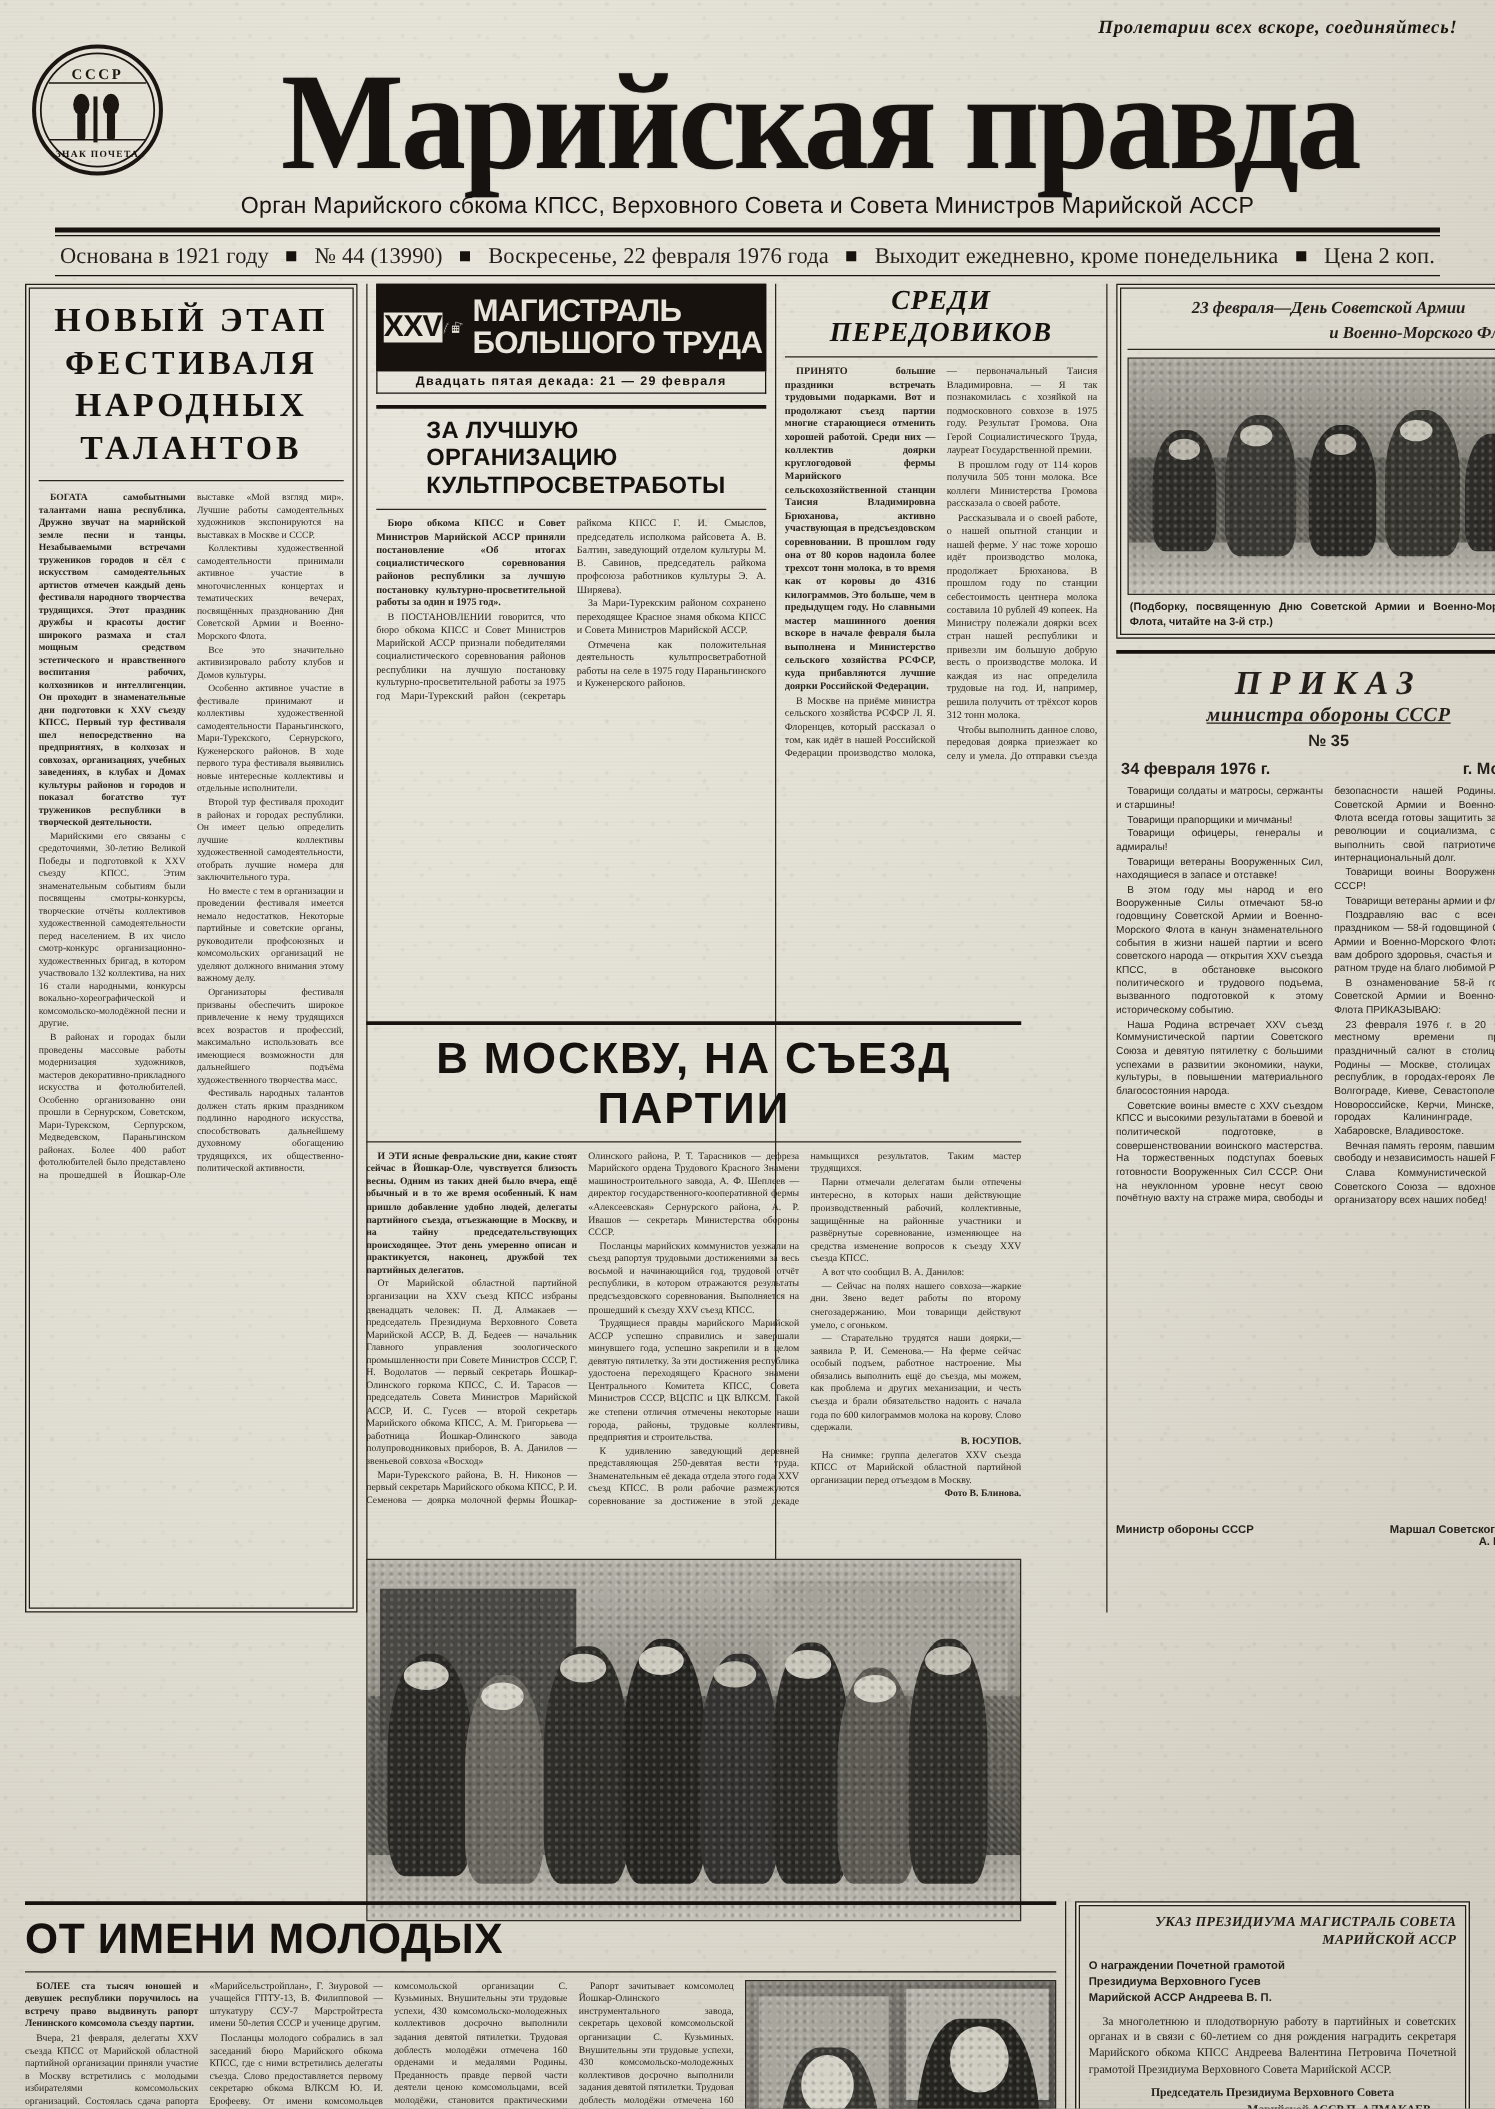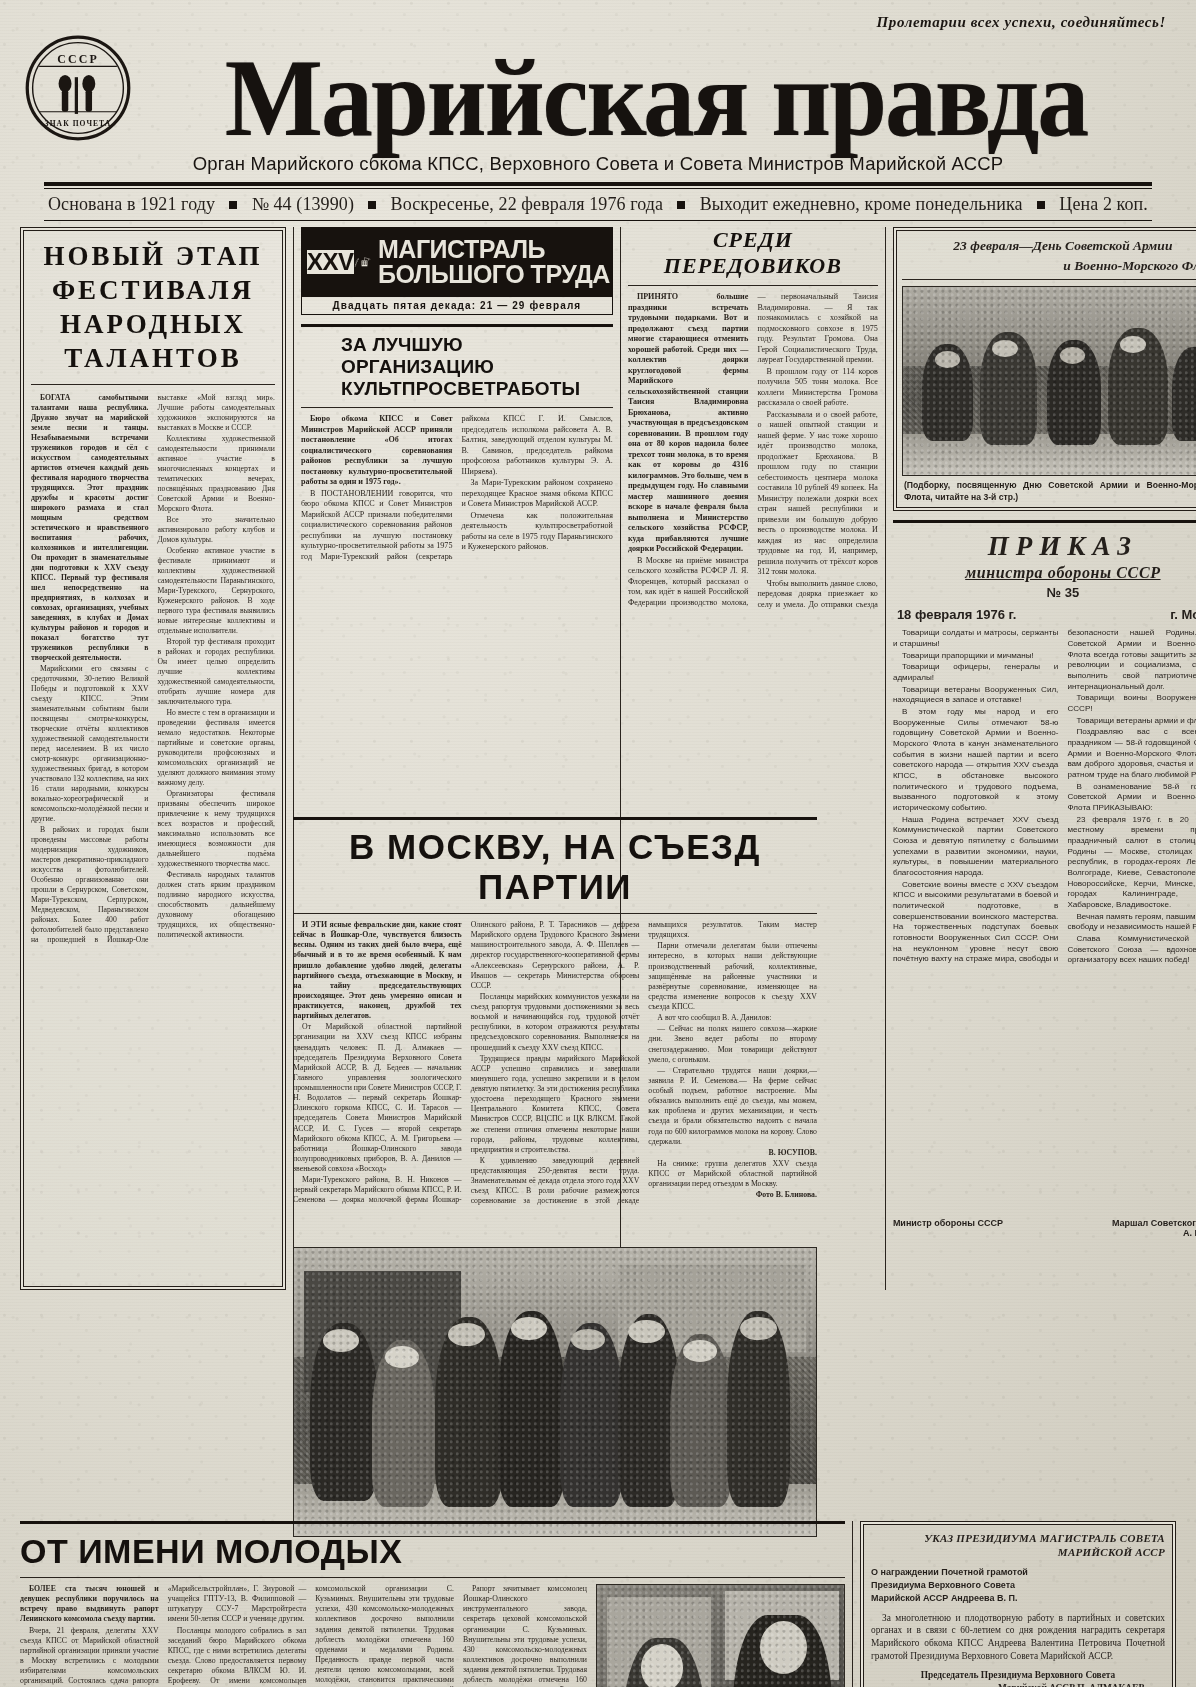--- a/index.html
+++ b/index.html
@@ -291,21 +291,21 @@
   .thinline { height:1px; background:#2a241e; margin: 6px 0; }
   .thickline { height:3px; background:#17120e; margin: 7px 0; }
 </style>
 </head>
 <body>
 
 <div class="page">
   <div class="grain"></div>
 
   <div class="masthead">
-    <div class="slogan">Пролетарии всех успехи, соединяйтесь!</div>
+    <div class="slogan">Пролетарии всех вскоре, соединяйтесь!</div>
     <div class="title-row">
       <div class="emblem">
         <svg viewBox="0 0 100 100">
           <circle cx="50" cy="50" r="47" fill="none" stroke="#1b1612" stroke-width="3"></circle>
           <circle cx="50" cy="50" r="42" fill="none" stroke="#1b1612" stroke-width="1.3"></circle>
           <path d="M14 30 h72 M14 72 h72" stroke="#1b1612" stroke-width="1.1"></path>
           <text x="50" y="27" font-size="11" font-family="Liberation Serif, serif" font-weight="bold" fill="#1b1612" text-anchor="middle" letter-spacing="2">СССР</text>
           <g fill="#1b1612">
             <ellipse cx="38" cy="46" rx="6" ry="8"></ellipse>
             <rect x="35" y="52" width="6" height="20" rx="2"></rect>
@@ -446,21 +446,21 @@
         </div>
 
         <div class="thickline" style="margin:9px 0 8px 0"></div>
 
         <div class="orderhead">
           <div class="l1">ПРИКАЗ</div>
           <div class="l2">министра обороны СССР</div>
           <div class="l3">№ 35</div>
         </div>
         <div class="orderdate">
-          <span>18 февраля 1976 г.</span>
+          <span>34 февраля 1976 г.</span>
           <span>г. Москва</span>
         </div>
 
         <div class="order-body col2" style="height:584px;overflow:hidden">
           <p style="text-indent:9px">Товарищи солдаты и матросы, сержанты и старшины!</p>
           <p>Товарищи прапорщики и мичманы!</p>
           <p>Товарищи офицеры, генералы и адмиралы!</p>
           <p>Товарищи ветераны Вооруженных Сил, находящиеся в запасе и отставке!</p>
           <p>В этом году мы народ и его Вооруженные Силы отмечают 58-ю годовщину Советской Армии и Военно-Морского Флота в канун знаменательного события в жизни нашей партии и всего советского народа — открытия XXV съезда КПСС, в обстановке высокого политического и трудового подъема, вызванного подготовкой к этому историческому событию.</p>
           <p>Наша Родина встречает XXV съезд Коммунистической партии Советского Союза и девятую пятилетку с большими успехами в развитии экономики, науки, культуры, в повышении материального благосостояния народа.</p>
@@ -571,21 +571,21 @@
         <div class="col" style="flex:1 1 auto">
           <div class="decree-box" style="height:352px;overflow:hidden">
 
             <div>
               <div class="decree-title">
                 <div>УКАЗ ПРЕЗИДИУМА МАГИСТРАЛЬ СОВЕТА</div>
                 <div>МАРИЙСКОЙ АССР</div>
               </div>
               <div class="decree-sub">
                 <div>О награждении Почетной грамотой</div>
-                <div>Президиума Верховного Совета</div>
+                <div>Президиума Верховного Гусев</div>
                 <div>Марийской АССР Андреева В. П.</div>
               </div>
               <div class="decree-body">
                 <p>За многолетнюю и плодотворную работу в партийных и советских органах и в связи с 60-летием со дня рождения наградить секретаря Марийского обкома КПСС Андреева Валентина Петровича Почетной грамотой Президиума Верховного Совета Марийской АССР.</p>
               </div>
               <div class="sig">
                 <span style="display:block">Председатель Президиума Верховного Совета</span>
                 <span class="l2">Марийской АССР П. АЛМАКАЕВ.</span>
 
               </div>

